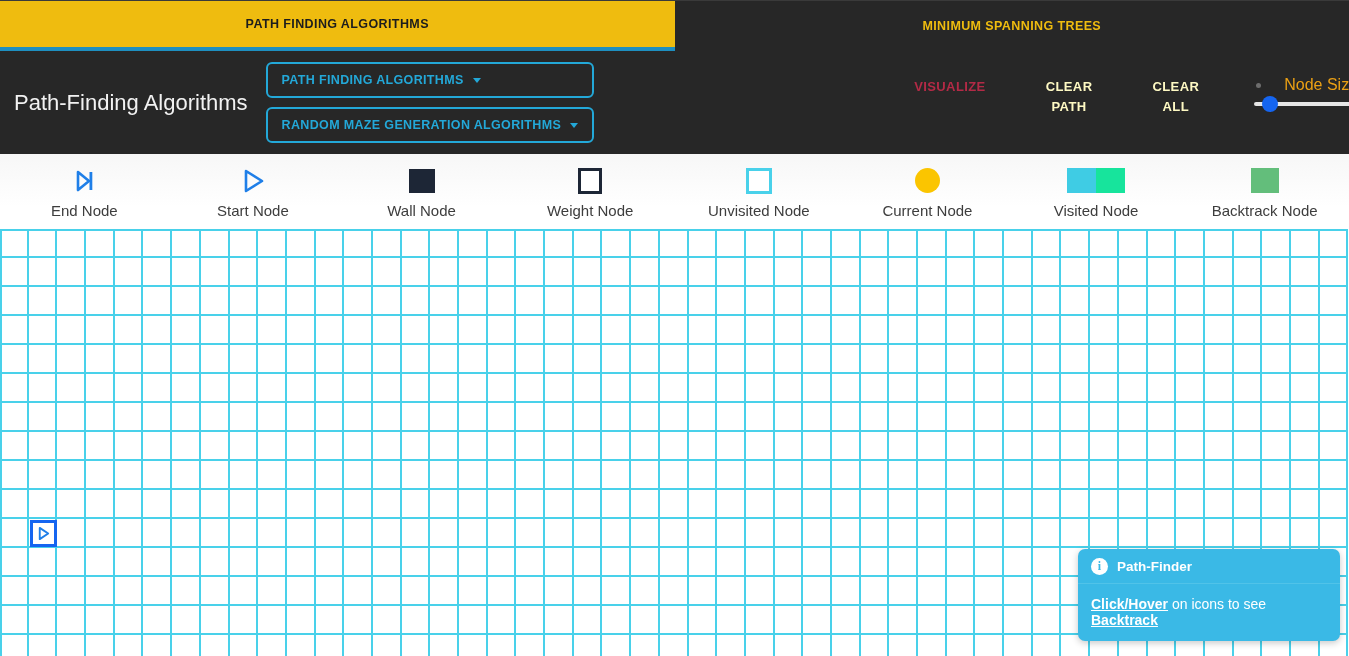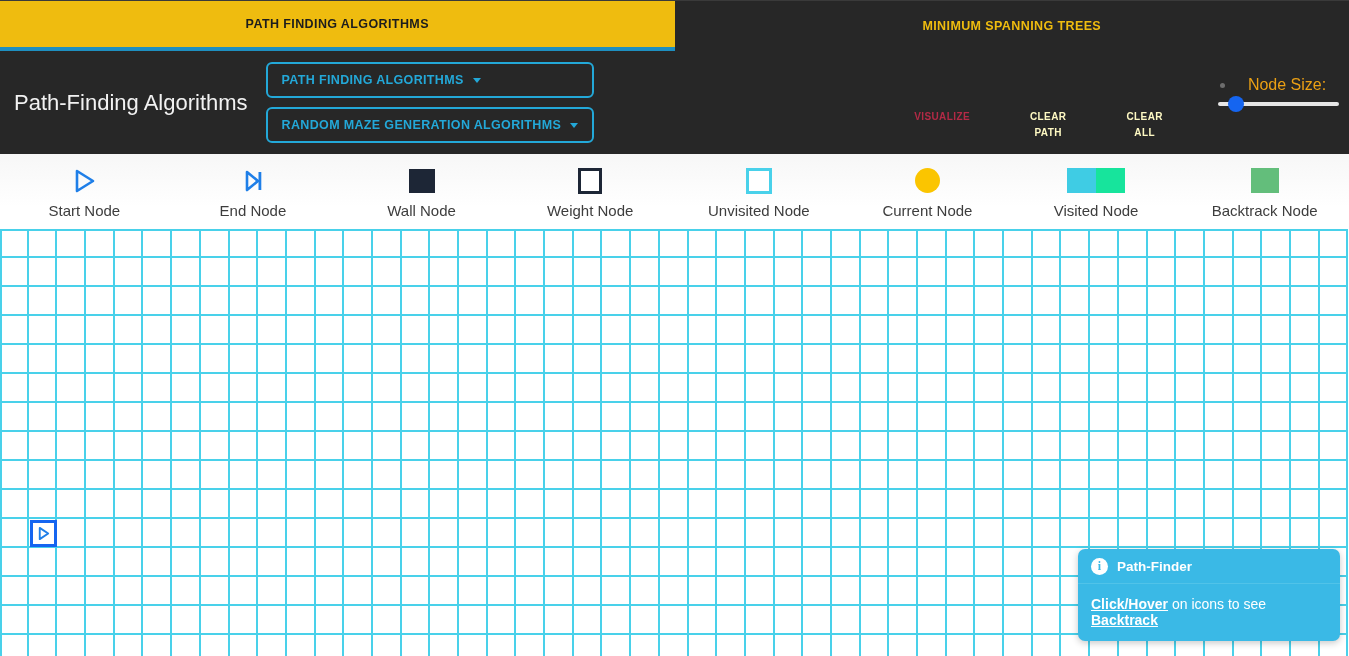--- a/index.html
+++ b/index.html
@@ -86,28 +86,27 @@
     align-items: flex-start;
     margin-left: 290px;
     gap: 0;
     align-self: flex-start;
     margin-top: 26px;
   }
   .action-btn {
     background: transparent;
     border: none;
     font-family: "Liberation Sans", sans-serif;
-    font-size: 10px;
+    font-size: 13px;
     font-weight: bold;
     letter-spacing: .4px;
     cursor: pointer;
     line-height: 1.55;
     padding: 0 30px;
     white-space: pre-line;
-    margin-top: 32px;
   }
   .act-visualize { color: #b32a46; }
   .act-clear { color: #fef9c3; }
 
   .slider-wrap {
     align-self: flex-start;
     margin-top: 25px;
     margin-left: 24px;
     display: flex;
     flex-direction: column;
@@ -300,34 +299,34 @@
       <div class="slider-thumb" id="sliderThumb" style="left: 15%;"></div>
     </div>
   </div>
 </div>
 
 <div class="legend">
 
   <div class="legend-item">
     <span class="legend-ico">
       <svg width="28" height="28" viewBox="0 0 28 28">
-          <path d="M7 4 L23 14 L7 24 Z" fill="none" stroke="#1f7fe8" stroke-width="2.6" stroke-linejoin="round"></path>
-        </svg>
-    </span>
-    <span class="legend-label">Start Node</span>
-  </div>
-
-  <div class="legend-item">
-    <span class="legend-ico">
-      <svg width="28" height="28" viewBox="0 0 28 28">
           <path d="M8 5 L19 14 L8 23 Z" fill="none" stroke="#1f7fe8" stroke-width="2.6" stroke-linejoin="round"></path>
           <rect x="19.5" y="5" width="2.8" height="18" fill="#1f7fe8"></rect>
         </svg>
     </span>
     <span class="legend-label">End Node</span>
+  </div>
+
+  <div class="legend-item">
+    <span class="legend-ico">
+      <svg width="28" height="28" viewBox="0 0 28 28">
+          <path d="M7 4 L23 14 L7 24 Z" fill="none" stroke="#1f7fe8" stroke-width="2.6" stroke-linejoin="round"></path>
+        </svg>
+    </span>
+    <span class="legend-label">Start Node</span>
   </div>
 
   <div class="legend-item">
     <span class="legend-ico">
         <i class="sq-wall"></i>
       </span>
     <span class="legend-label">Wall Node</span>
   </div>
 
   <div class="legend-item">

